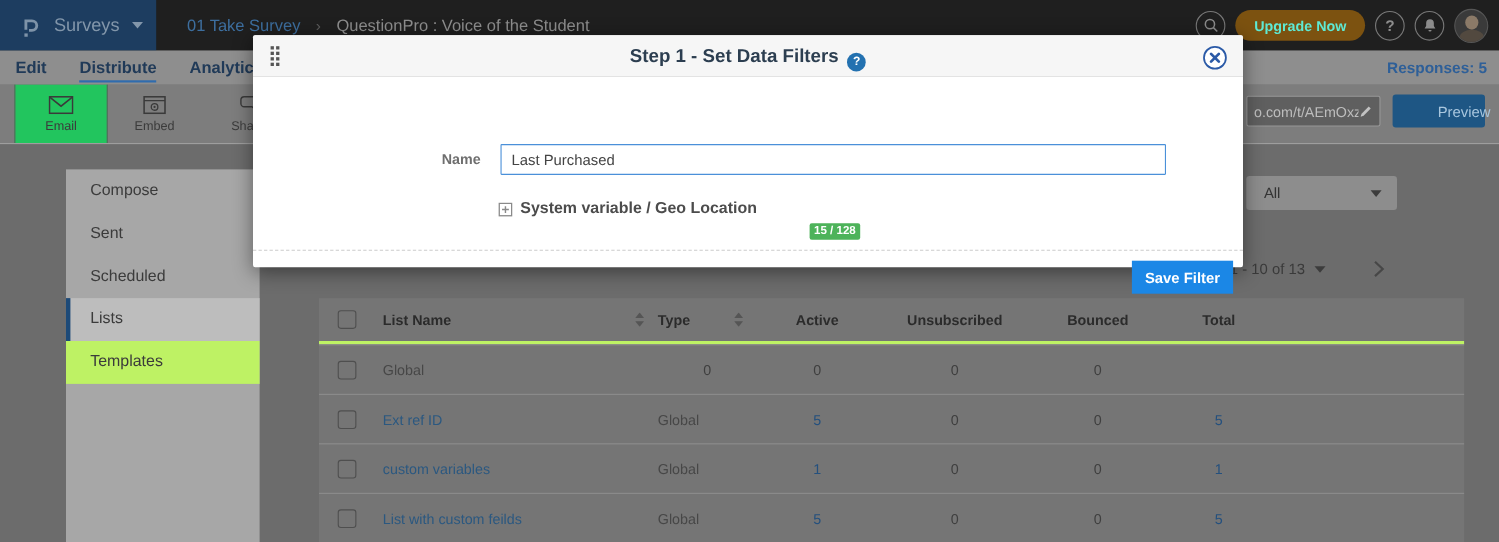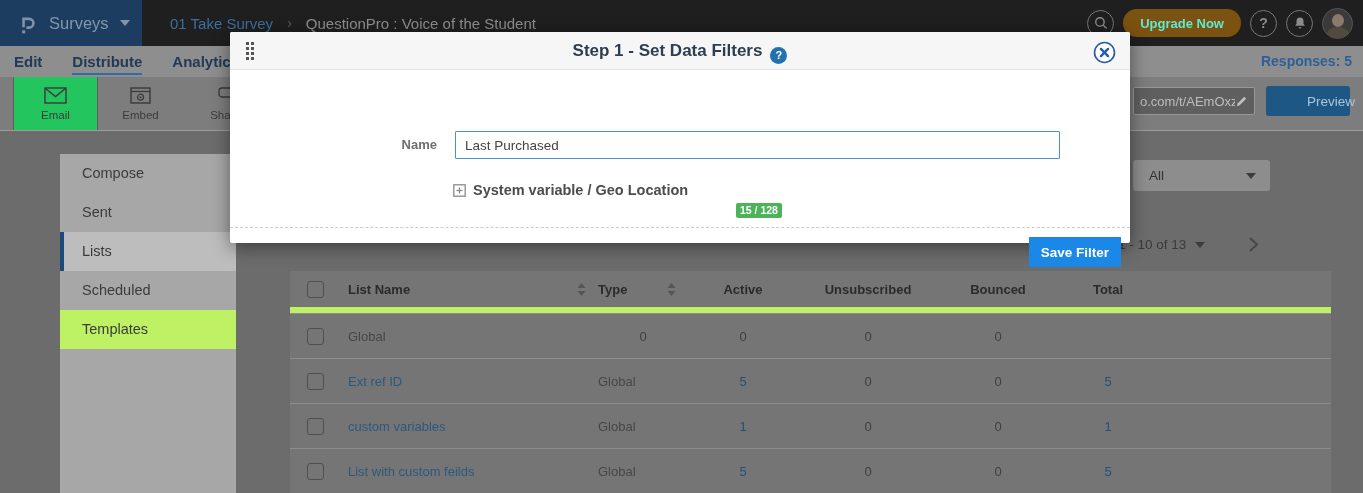--- a/index.html
+++ b/index.html
@@ -53,21 +53,21 @@
   .all-select { position:absolute; left:1133px; top:160px; width:137px; height:31px; background:#8d8d8d;
     border-radius:3px; display:flex; align-items:center; padding:0 14px 0 16px; cursor:pointer;justify-content:center; }
   .all-select .sel-label { flex:1; font-size:13.5px; color:#333; }
   .sel-caret { width:0; height:0; border-left:5px solid transparent; border-right:5px solid transparent; border-top:6px solid #3c3c3c; }
   .pager { position:absolute; left:1118px; top:236px; display:flex; align-items:center; gap:9px; }
   .pager .range { font-size:13.5px; color:#3a3a3a; }
   .next-chevron { cursor:pointer; margin-left:34px; display:flex; }
   
   .tablecard { position:absolute; left:290px; top:271px; width:1041px; height:222px; background:#757575; }
   .t-row { display:grid; grid-template-columns:58px 250px 90px 110px 140px 120px 100px 1fr; align-items:center; height:45px; border-top:1px solid #8d8d8d; }
-  .t-row.head { height:42px; border-top:none; border-bottom:6px solid #bef264; }
+  .t-row.head { height:42px; border-top:none; border-bottom:3px solid #bef264; }
   .cb { width:17px; height:17px; border:1.5px solid #4f4f4f; border-radius:3px; margin-left:17px; cursor:pointer; }
   .hcell { font-size:13px; font-weight:bold; color:#2b2b2b; }
   .hflex { display:flex; align-items:center; justify-content:space-between; padding-right:12px; }
   .center { text-align:center; }
   .namecell { font-size:13px; color:#2b5880; cursor:pointer; }
   .typecell { font-size:13px; color:#474747; }
   .num { font-size:13px; color:#3f3f3f; }
   .num.link { color:#24507e; cursor:pointer; }
   .sorticon { cursor:pointer; display:flex; }
   
@@ -181,22 +181,22 @@
     <svg width="15" height="10" viewBox="0 0 16 10">
       <ellipse cx="8" cy="5" rx="7" ry="4.3" fill="none" stroke="#a8c6de" stroke-width="1.3"></ellipse>
       <circle cx="8" cy="5" r="1.9" fill="#a8c6de"></circle>
     </svg>
     <span>Preview</span>
   </button>
 
   <div class="sidebar">
     <div class="side-item">Compose</div>
     <div class="side-item">Sent</div>
+    <div class="side-item">Scheduled</div>
     <div class="side-item selected">Lists</div>
-    <div class="side-item">Scheduled</div>
     <div class="side-item last">Templates</div>
   </div>
 
   <div class="all-select">
     <span class="sel-label">All</span>
     <span class="sel-caret"></span>
   </div>
 
   <div class="pager">
     <span class="range">1 - 10 of 13</span>

